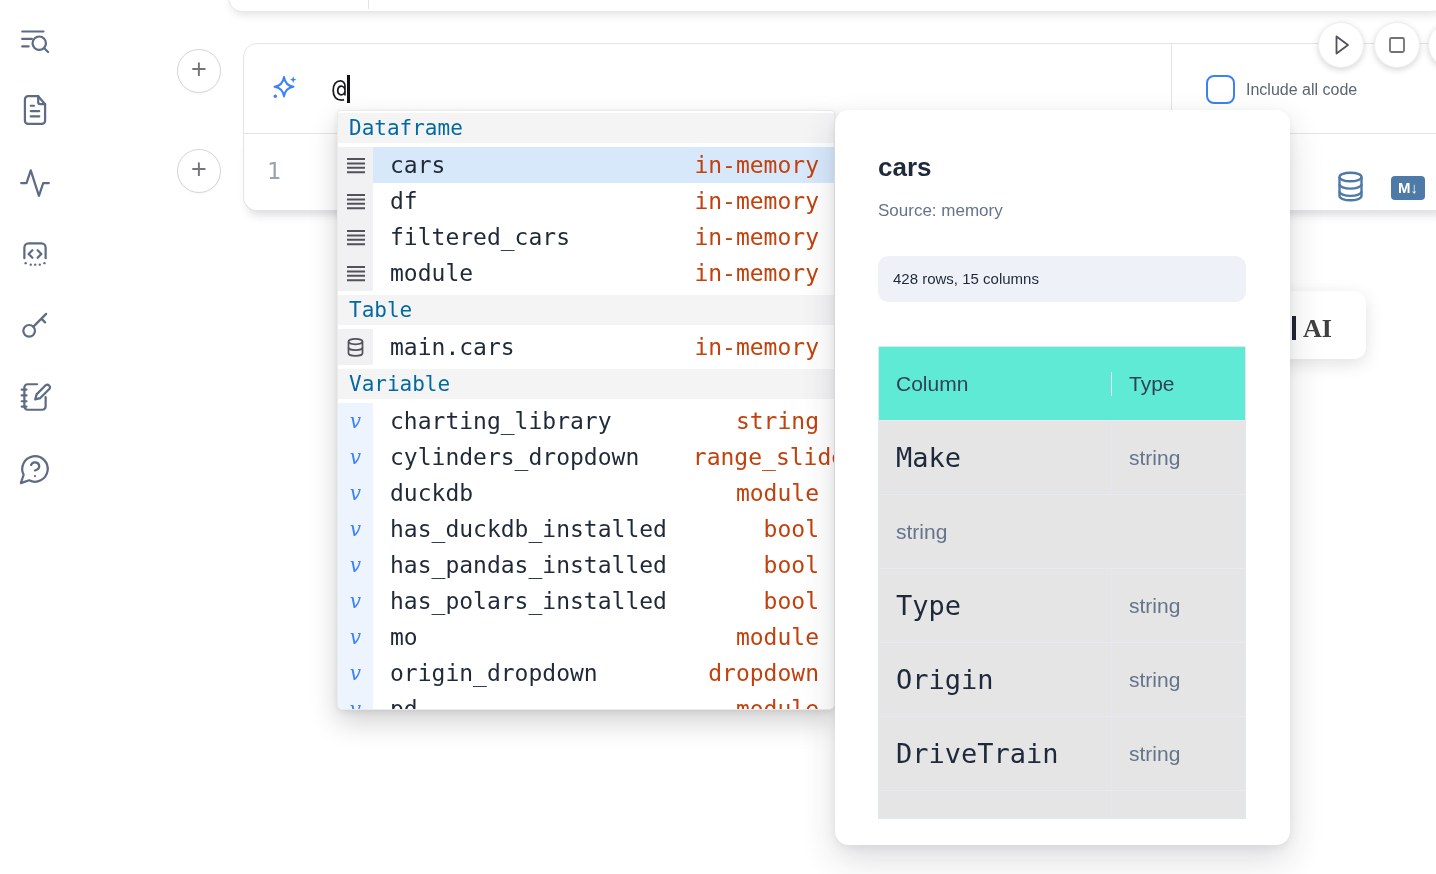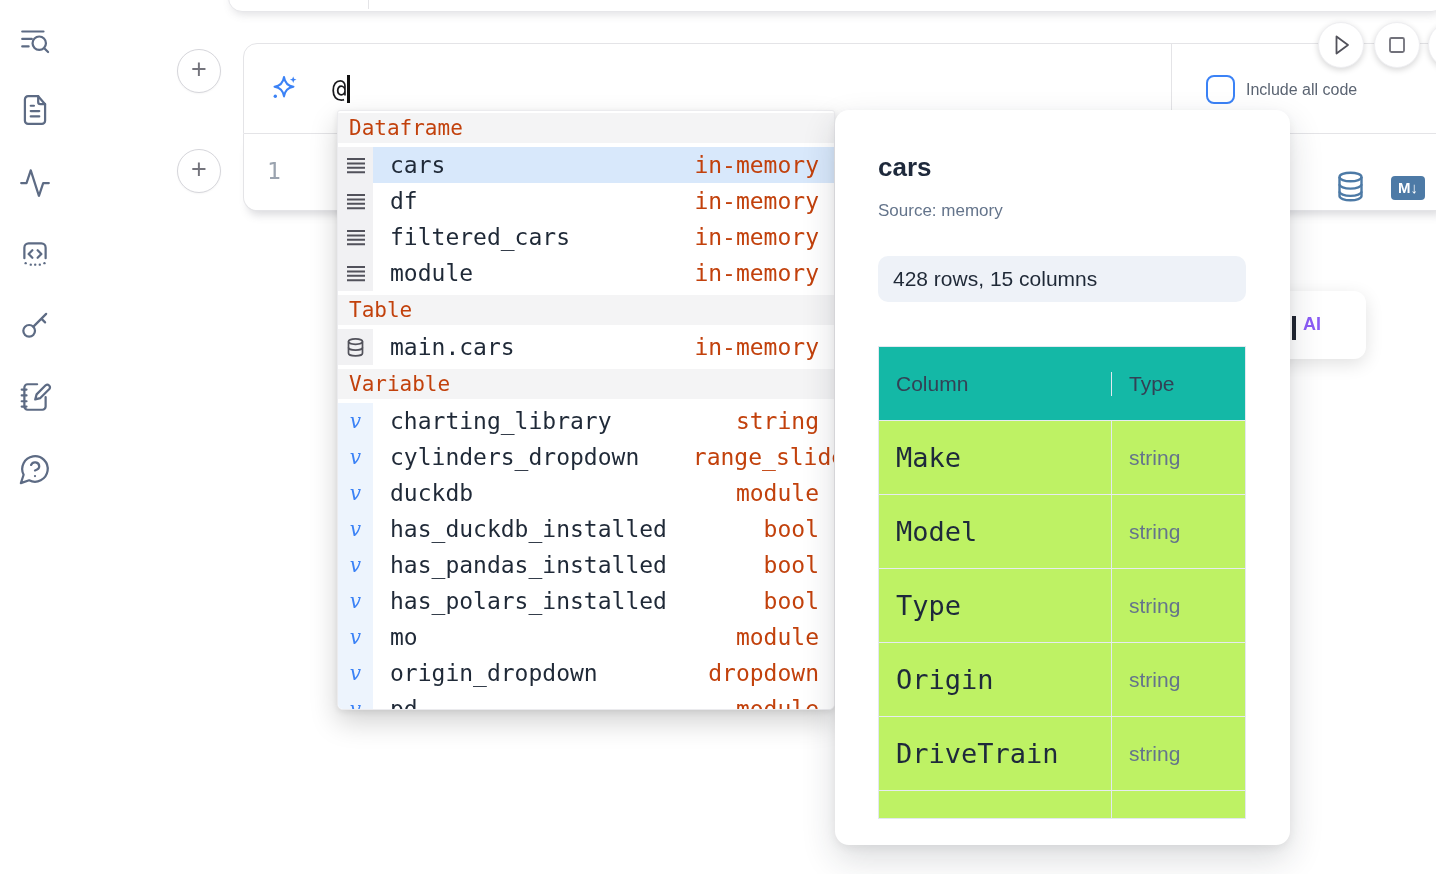--- a/index.html
+++ b/index.html
@@ -45,51 +45,51 @@
         box-shadow:0 9px 9px -5px rgba(90,90,105,.22);box-sizing:border-box;z-index:3;}
   .line-no{position:absolute;left:23px;top:24px;font-size:23px;color:#9aa3af;}
   .cell-db-icon{position:absolute;left:1093px;top:37px;width:27px;height:31px;}
   .md-badge{position:absolute;left:1147px;top:42px;width:34px;height:24px;border-radius:4px;
             background:#4d7aa6;color:#fff;font-size:15px;font-weight:bold;text-align:center;line-height:24px;}
 
   
   .ai-card{position:absolute;left:1240px;top:291px;width:126px;height:68px;background:#fff;border-radius:12px;
            box-shadow:0 5px 18px rgba(0,0,0,.12);z-index:10;}
   .ai-frag{position:absolute;left:52px;top:25px;width:3.5px;height:24px;background:#1f2430;}
-  .ai-label{position:absolute;left:63px;top:23px;font-size:18px;font-weight:bold;color:#8b5cf6;}
+  .ai-label{position:absolute;left:63px;top:23px;font-size:26px;font-weight:bold;color:#404040;font-family:Liberation Serif, serif;}
 
   
   .ac{position:absolute;left:337px;top:110px;width:498px;height:600px;background:#fff;overflow:hidden;
       border:1px solid #ebebee;border-radius:3px 3px 6px 6px;box-sizing:border-box;padding-top:2px;
       box-shadow:0 12px 28px rgba(0,0,0,.18),0 2px 6px rgba(0,0,0,.08);z-index:20;}
-  .ac-header{height:30px;margin-bottom:4px;background:#f4f4f5;color:#c2410c;
+  .ac-header{height:30px;margin-bottom:4px;background:#f4f4f5;color:#0369a1;
              font-family:"DejaVu Sans Mono",monospace;font-size:21px;line-height:30px;padding-left:11px;}
   .ac-item + .ac-header{margin-top:4px;}
   .ac-item{height:36px;display:flex;align-items:center;overflow:hidden;background:#fff;
            font-family:"DejaVu Sans Mono",monospace;font-size:23px;}
   .ac-item.selected{background:#d8e8fb;}
   .ac-gutter{width:35px;align-self:stretch;flex:none;display:flex;align-items:center;justify-content:center;
              background:#f1f1f3;}
   .ac-item.var .ac-gutter{background:#edf4fd;}
   .ac-name{margin-left:17px;color:#1f2937;white-space:pre;flex:none;}
   .ac-meta{margin-left:auto;padding-right:15px;color:#c2410c;white-space:pre;flex:none;}
   .ac-meta.clipped{transform:translateX(40px);}
   .v-glyph{font-family:"DejaVu Serif",serif;font-style:italic;font-size:20px;color:#3b82f6;line-height:1;}
 
   
   .preview{position:absolute;left:835px;top:110px;width:455px;height:735px;background:#fff;border-radius:14px;
            box-shadow:0 14px 34px rgba(30,35,50,.16),0 3px 10px rgba(0,0,0,.06);z-index:30;
            box-sizing:border-box;padding:42px 44px 0 43px;}
   .pv-title{font-size:26px;line-height:30px;font-weight:bold;color:#1e293b;}
   .pv-source{margin-top:16px;font-size:17px;line-height:26px;color:#64748b;}
   .pv-badge{margin-top:32px;width:368px;height:46px;background:#eef2f8;border-radius:10px;
-            font-size:21px;line-height:46px;color:#1f2937;padding-left:15px;box-sizing:border-box;}
+            font-size:15px;line-height:46px;color:#1f2937;padding-left:15px;box-sizing:border-box;}
   .schema{margin-top:44px;width:368px;height:473px;overflow:hidden;border:1px solid #e2e8f0;box-sizing:border-box;}
-  .sch-row{display:flex;height:74px;border-bottom:1px solid #e6ebf1;background:#bef264;box-sizing:border-box;}
-  .sch-row.head{background:#14b8a6;align-items:center;}
+  .sch-row{display:flex;height:74px;border-bottom:1px solid #e6ebf1;background:#e5e5e5;box-sizing:border-box;}
+  .sch-row.head{background:#5eead4;align-items:center;}
   .sch-col{box-sizing:border-box;display:flex;align-items:center;padding-left:17px;}
   .sch-c1{width:233px;border-right:1px solid #e2e8f0;}
   .sch-c2{flex:1;}
   .sch-row.head .sch-col{font-size:21px;color:#334155;}
   .sch-name{font-family:"DejaVu Sans Mono",monospace;font-size:27px;color:#1e293b;}
   .sch-type{font-size:21px;color:#64748b;}
 </style>
 </head>
 <body>
 
@@ -319,21 +319,20 @@
     <div class="schema" id="schema-root">
       <div class="sch-row head">
         <div class="sch-col sch-c1">Column</div>
         <div class="sch-col sch-c2">Type</div>
       </div>
     <div class="sch-row">
           <div class="sch-col sch-c1 sch-name">Make</div>
           <div class="sch-col sch-c2 sch-type">string</div>
         </div>
         <div class="sch-row">
-          <div class="sch-col sch-c1 sch-name">Model</div>
           <div class="sch-col sch-c2 sch-type">string</div>
         </div>
         <div class="sch-row">
           <div class="sch-col sch-c1 sch-name">Type</div>
           <div class="sch-col sch-c2 sch-type">string</div>
         </div>
         <div class="sch-row">
           <div class="sch-col sch-c1 sch-name">Origin</div>
           <div class="sch-col sch-c2 sch-type">string</div>
         </div>

